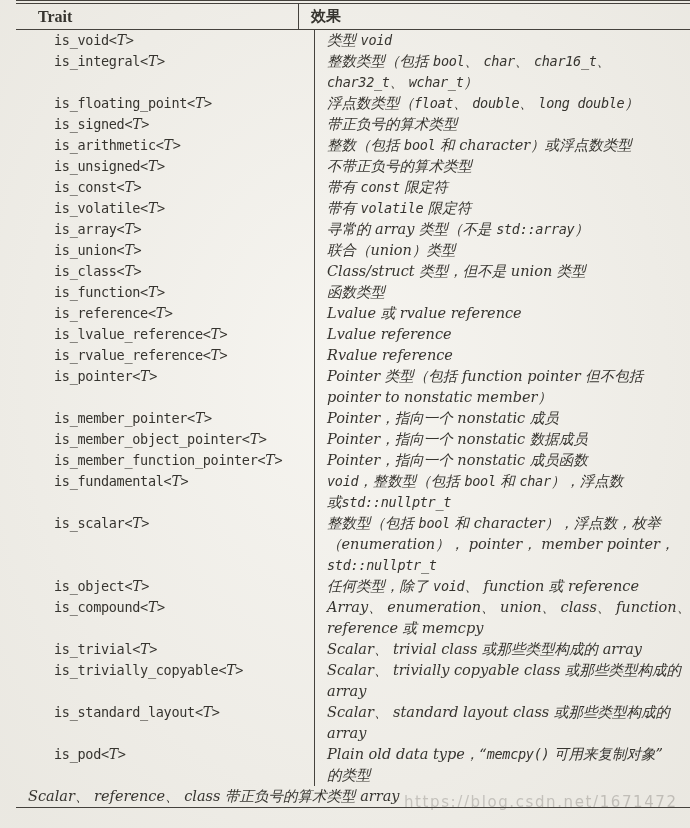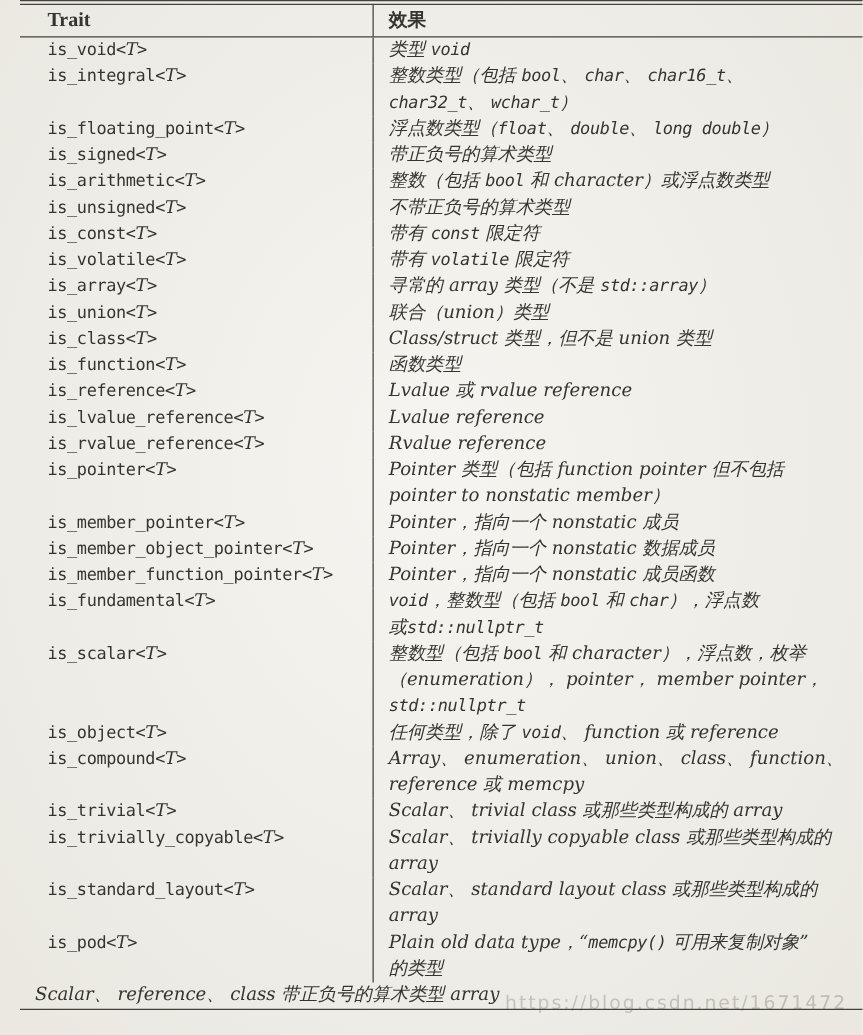--- a/index.html
+++ b/index.html
@@ -52,20 +52,21 @@
   .header-row .cell-left{
     font-family:"Liberation Serif","DejaVu Serif",serif;font-size:16px;
   }
   .header-row .cell-right{font-size:15px;}
   .table-body{border-bottom:1px solid var(--rule);}
   .t-row{display:flex;}
   .t-row .cell-left{
     font-family:"DejaVu Sans Mono","Liberation Mono",monospace;
     font-size:13.5px;line-height:21px;
     letter-spacing:-0.3px;
+    margin-left:16px;
   }
   .t-row .cell-left i{
     font-family:"DejaVu Serif",serif;font-style:italic;font-size:14px;
   }
   .t-row .cell-right{
     font-size:14.5px;line-height:21px;
     white-space:pre-wrap;
     font-style:italic;
   }
   .t-row .cell-right .code{

